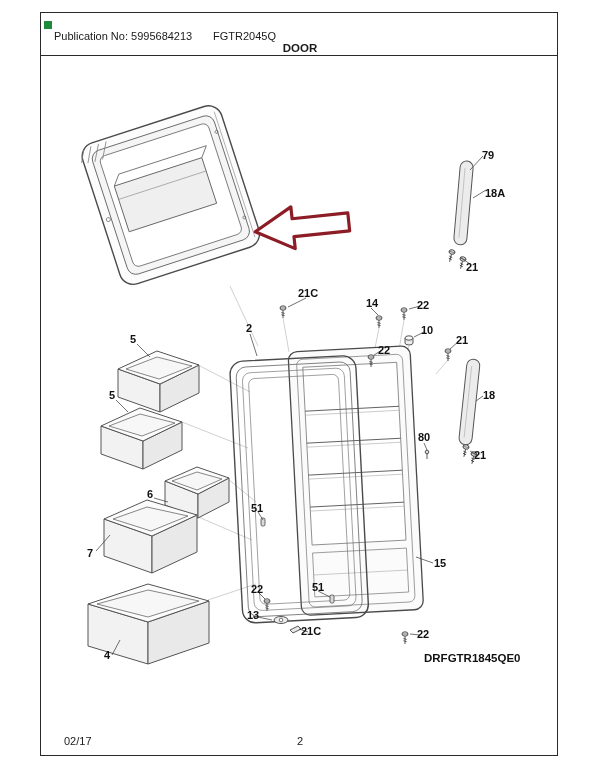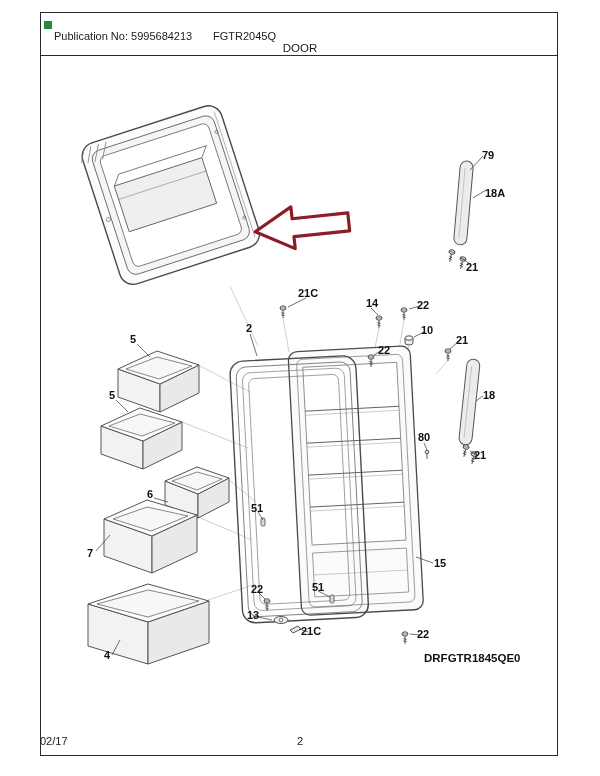--- a/index.html
+++ b/index.html
@@ -5,23 +5,23 @@
   html,body{margin:0;padding:0;width:600px;height:776px;overflow:hidden;}
   body{position:relative;background:#fff;color:#1a1a1a;
        font-family:"Liberation Sans","DejaVu Sans",sans-serif;}
   .page-border{position:absolute;left:40px;top:12px;width:518px;height:744px;
        border:1px solid #2a2a2a;box-sizing:border-box;}
   .header-rule{position:absolute;left:41px;top:55px;width:517px;height:0;
        border-top:1.6px solid #2a2a2a;}
   .pub{position:absolute;left:54px;top:30px;font-size:11px;text-align:right;}
   .model{position:absolute;left:0;width:489px;top:30px;text-align:center;font-size:11px;}
   .section{position:absolute;left:0;width:600px;top:42px;text-align:center;
-       font-size:11.5px;font-weight:400;}
+       font-size:11.5px;font-weight:700;}
   .marker{position:absolute;left:44px;top:21px;width:8px;height:8px;background:#1e8a3c;}
-  .date{position:absolute;left:40px;top:735px;font-size:11px;}
+  .date{position:absolute;left:64px;top:735px;font-size:11px;}
   .pagenum{position:absolute;left:0;width:600px;top:735px;text-align:center;font-size:11px;}
   svg.diagram{position:absolute;left:0;top:0;}
   text.part{font-family:"Liberation Sans","DejaVu Sans",sans-serif;
        font-size:11px;font-weight:700;fill:#111;}
   text.code{font-family:"Liberation Sans","DejaVu Sans",sans-serif;
        font-size:11.5px;font-weight:700;fill:#111;}
 </style>
 </head>
 <body>
 

